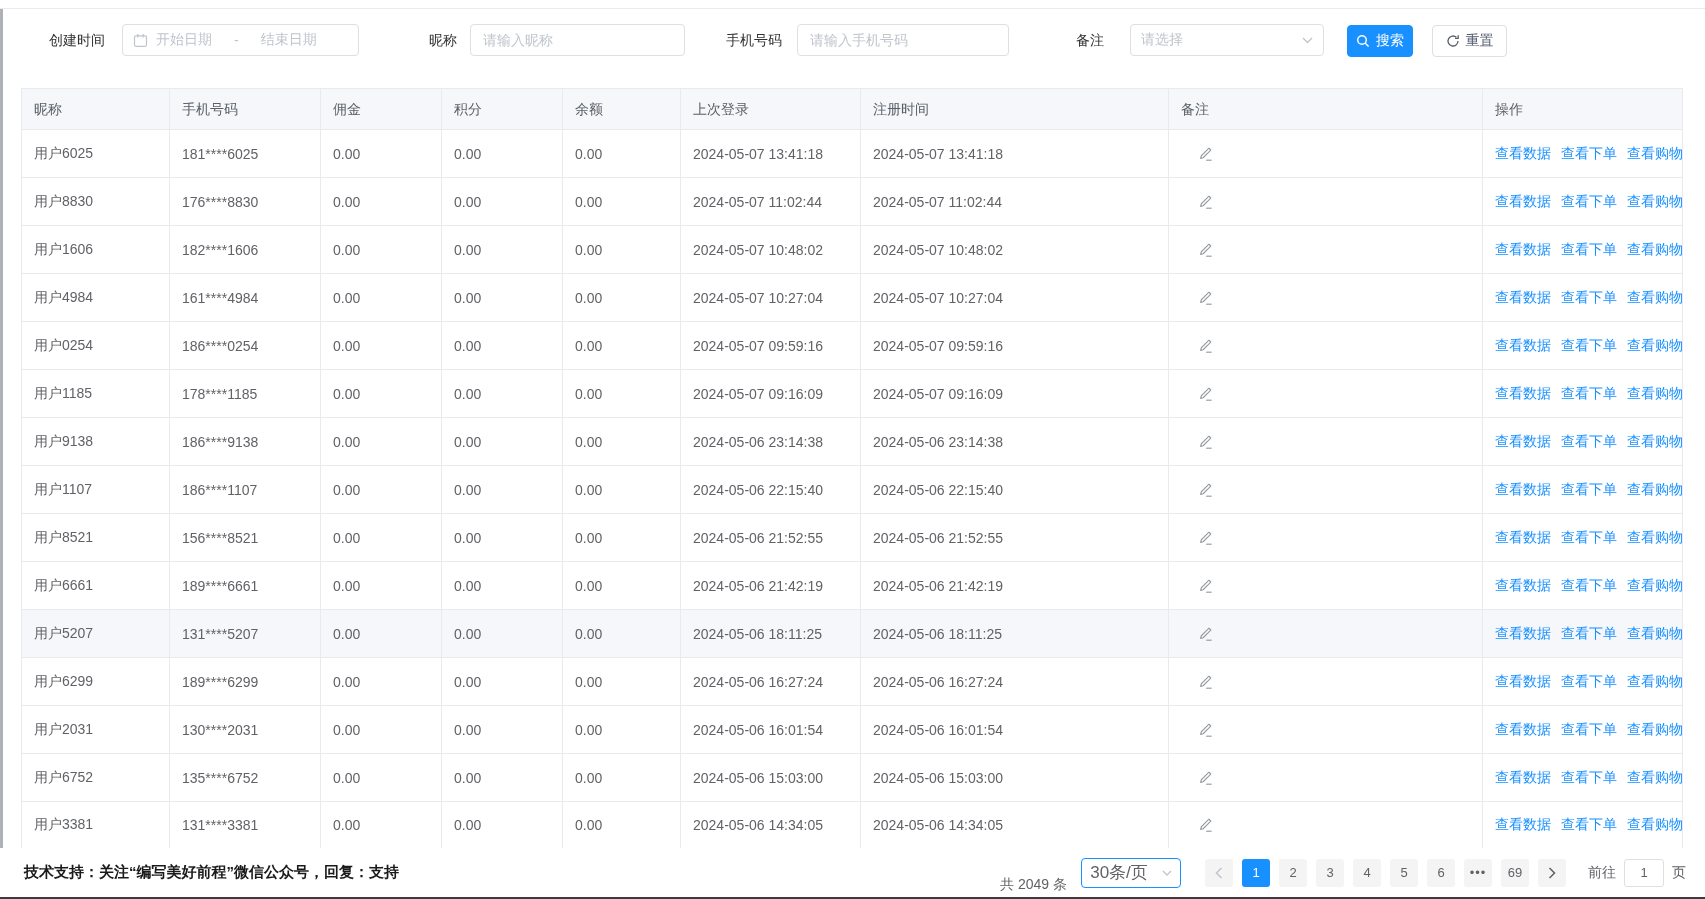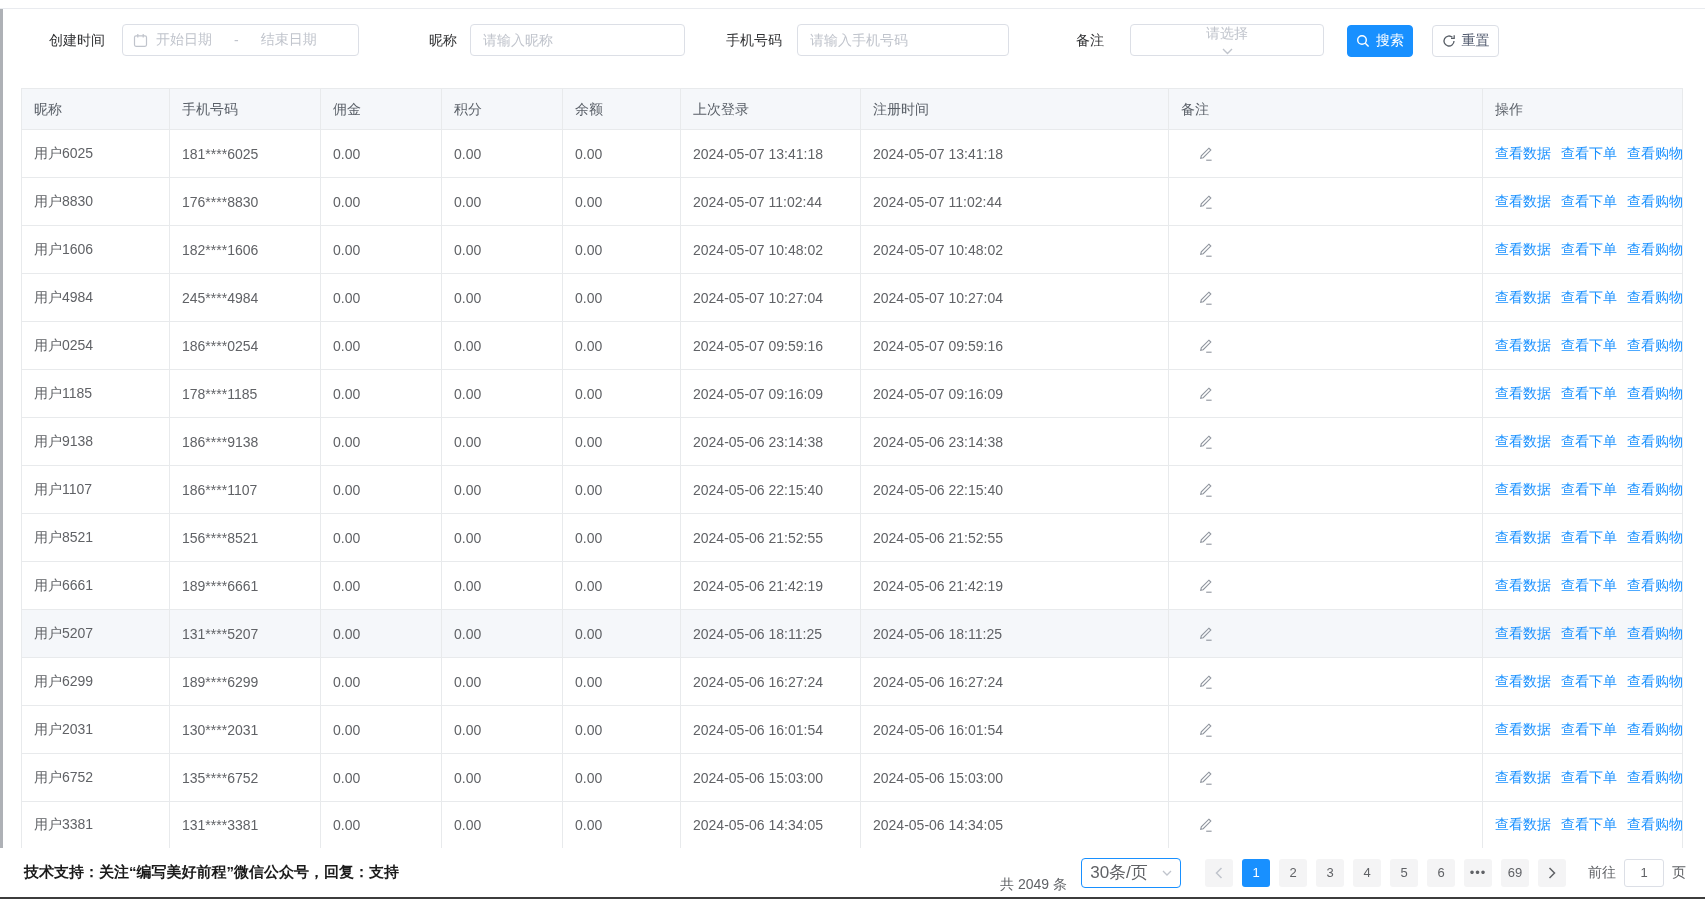--- a/index.html
+++ b/index.html
@@ -21,26 +21,26 @@
             font-weight:400; color:#303133; white-space:nowrap; }
   .fbox   { position:absolute; top:24px; height:32px; border:1px solid #dcdfe6;
             border-radius:4px; background:#fff; display:flex; align-items:center; }
   .placeholder { color:#c0c4cc; }
   .daterange { left:122px; width:237px; padding:0 10px; gap:8px; }
   .daterange .sep { color:#c0c4cc; margin:0 14px; }
   input.ftext { position:absolute; top:24px; height:32px; border:1px solid #dcdfe6;
             border-radius:4px; padding:0 12px; font-size:14px; color:#606266; outline:none;
             font-family:inherit; }
   input.ftext::placeholder { color:#c0c4cc; }
-  .fselect { justify-content:space-between; padding:0 10px; cursor:pointer;flex-direction:column; }
+  .fselect { justify-content:space-between; padding:0 10px; cursor:pointer; }
   .btn { position:absolute; top:25px; height:32px; border-radius:4px; display:flex;
          align-items:center; justify-content:center; gap:6px; cursor:pointer;
          font-size:14px; font-family:inherit; border:1px solid transparent; }
   .btn-primary { left:1347px; width:66px; background:#1890ff; color:#fff; border-color:#1890ff; }
-  .btn-plain   { left:1432px; width:67px; background:#fff; color:#515a6e; border-color:#dcdfe6; }
+  .btn-plain   { left:1432px; width:75px; background:#fff; color:#515a6e; border-color:#dcdfe6; }
 
   
   .table { position:absolute; left:21px; top:88px; width:1662px;
            border:1px solid #e8eaec; border-bottom:none; }
   .trow { display:grid;
           grid-template-columns:148px 151px 121px 121px 118px 180px 308px 314px 1fr; }
   .thead { background:#f5f7fa; height:40px; }
   .thead .tcell { line-height:39px; color:#5a6068; }
   .tbody-row { height:48px; border-top:1px solid #e8eaec; background:#fff; }
   .tbody-row.hl { background:#f5f7fa; }
@@ -208,21 +208,21 @@
       </span>
     </div>
     <div class="tcell cell-actions">
       <span class="link">查看数据</span>
       <span class="link">查看下单</span>
       <span class="link">查看购物车</span>
     </div>
   </div>
       <div class="trow tbody-row">
     <div class="tcell">用户4984</div>
-    <div class="tcell">245****4984</div>
+    <div class="tcell">161****4984</div>
     <div class="tcell">0.00</div>
     <div class="tcell">0.00</div>
     <div class="tcell">0.00</div>
     <div class="tcell">2024-05-07 10:27:04</div>
     <div class="tcell">2024-05-07 10:27:04</div>
     <div class="tcell cell-remark">
       <span class="edit-ico">
         <svg width="16" height="16" viewBox="0 0 16 16">
               <path d="M11.9 2.2l1.9 1.9-7.6 7.6-2.5.6.6-2.5z" fill="none" stroke="#8f959e" stroke-width="1.1"></path>
               <path d="M9.2 14.2h5.4" stroke="#8f959e" stroke-width="1.1"></path>

